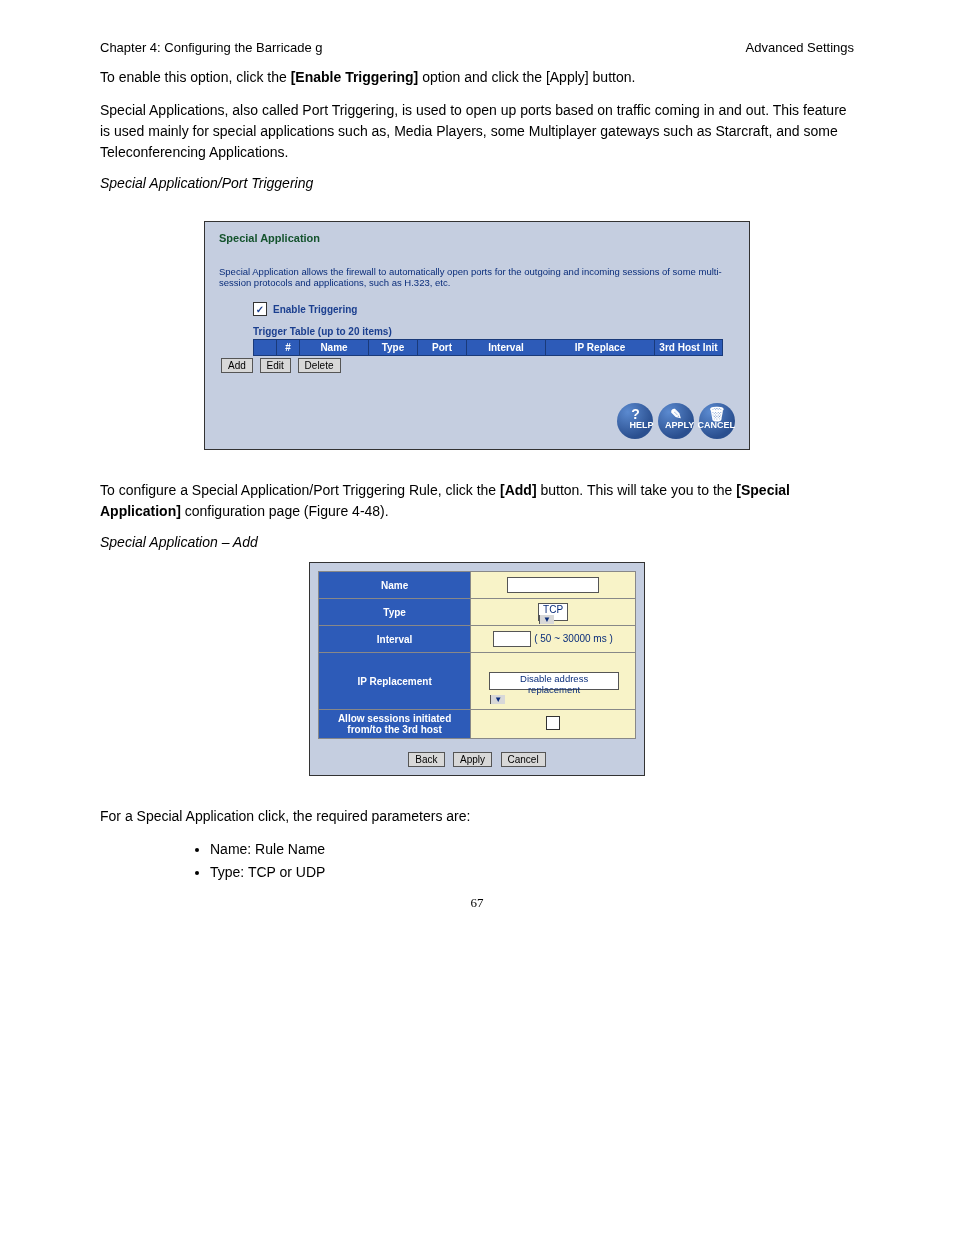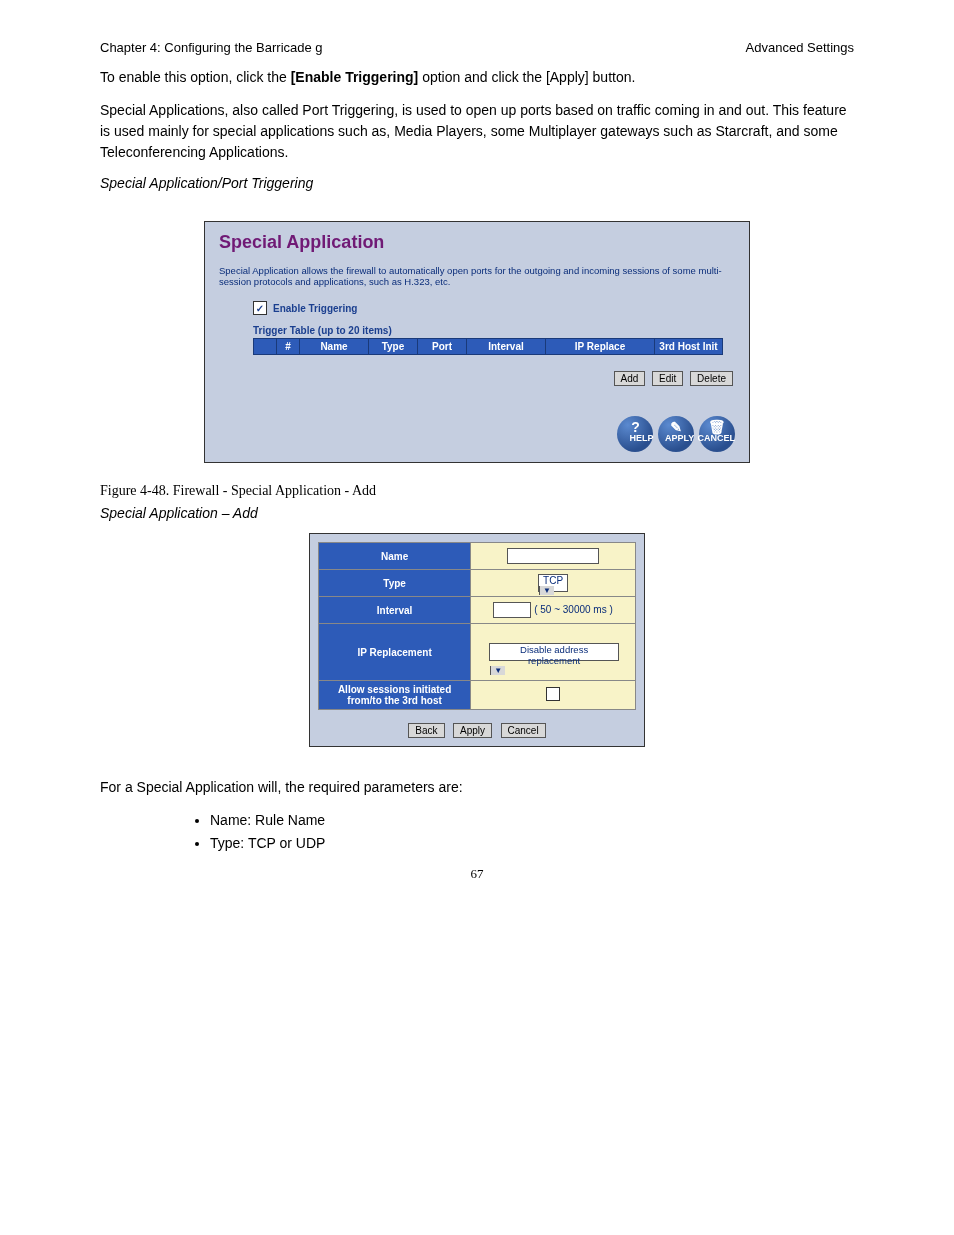--- a/index.html
+++ b/index.html
@@ -33,24 +33,24 @@
   .screenshot1 {
     width: 546px;
     margin: 0 auto;
     border: 1px solid #333;
     background: #c5cee0;
     padding: 10px 14px 10px 14px;
     box-sizing: border-box;
     font-size: 10px;
   }
   .scr-title {
-    color: #701a75;
-    font-weight: bold;
-    font-size: 18px;
-    margin-bottom: 12px;
+    color: #14532d;
+    font-weight: bold;
+    font-size: 11px;
+    margin-bottom: 22px;
     font-family: Arial, sans-serif;
   }
   .scr-desc {
     color: #0a2d7a;
     font-size: 9.5px;
     margin-bottom: 14px;
   }
   .scr-cb-row {
     display: flex;
     align-items: center;
@@ -84,22 +84,22 @@
   .trigger-table th {
     background: #2d5bb8;
     color: white;
     font-weight: bold;
     font-size: 10px;
     padding: 2px 4px;
     border: 1px solid #1a3a7a;
     text-align: center;
   }
   .btn-row {
-    text-align: right;
-    margin-top: 16px;
+    text-align: left;
+    margin-top: 2px;
   }
   .winbtn {
     display: inline-block;
     background: #d8d8d8;
     border: 1px solid #555;
     font-size: 10px;
     padding: 1px 6px;
     margin: 0 2px;
     font-family: Tahoma, Arial, sans-serif;
     cursor: pointer;
@@ -277,22 +277,24 @@
           <span class="mark">✎</span>
           <span>APPLY</span>
         </span>
       <span class="round-btn">
           <span class="mark">🗑</span>
           <span>CANCEL</span>
         </span>
     </div>
   </div>
 
-
-  <div class="figure-caption">Figure 4-48. Firewall - Special Application - Add</div>
+  <p class="body-text" style="margin-top:30px">
+    <span>To configure a Special Application/Port Triggering Rule, click the </span><b>[Add]</b><span> button. This will take you to the </span><b>[Special Application]</b><span> configuration page (Figure 4-48).</span>
+  </p>
+
   <div class="italic-line" style="margin-bottom:12px">Special Application – Add</div>
 
   <div class="screenshot2">
     <table class="cfg-table">
       <tbody>
           <tr>
         <td class="label">Name</td>
         <td class="val"><span class="txtbox" style="width:90px"></span></td>
       </tr>
       <tr>
@@ -331,21 +333,21 @@
       </tr>
     </tbody>
       </table>
     <div class="cfg-btns">
       <span class="winbtn">Back</span>
       <span class="winbtn">Apply</span>
       <span class="winbtn">Cancel</span>
     </div>
   </div>
 
-  <p class="body-text" style="margin-top:30px">For a Special Application will, the required parameters are:</p>
+  <p class="body-text" style="margin-top:30px">For a Special Application click, the required parameters are:</p>
 
   <ul class="param-list">
     <li>Name: Rule Name</li>
     <li>Type: TCP or UDP</li>
   </ul>
 
   <div class="footer-pg">67</div>
 
 </div>
 

